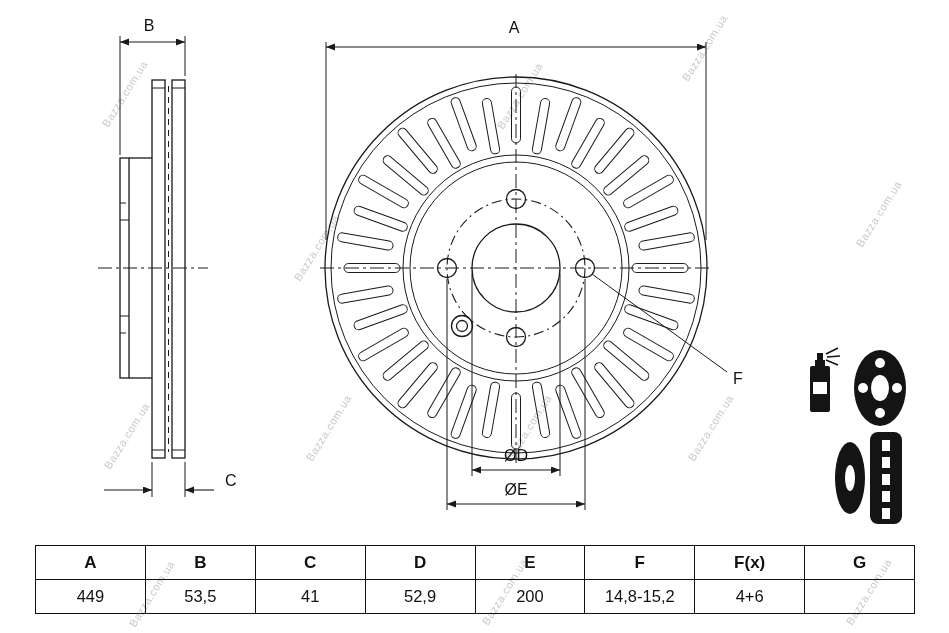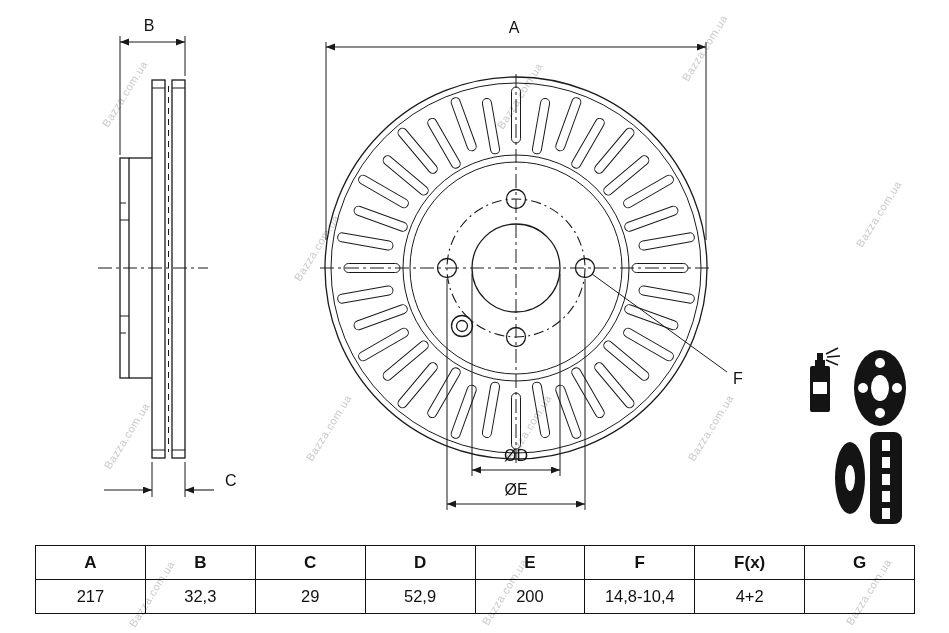--- a/index.html
+++ b/index.html
@@ -198,25 +198,25 @@
       <td>A</td>
       <td>B</td>
       <td>C</td>
       <td>D</td>
       <td>E</td>
       <td>F</td>
       <td>F(x)</td>
       <td>G</td>
     </tr>
     <tr>
-      <td>217</td>
-      <td>32,3</td>
-      <td>29</td>
+      <td>449</td>
+      <td>53,5</td>
+      <td>41</td>
       <td>52,9</td>
       <td>200</td>
-      <td>14,8-10,4</td>
-      <td>4+2</td>
+      <td>14,8-15,2</td>
+      <td>4+6</td>
       <td></td>
     </tr>
   </tbody>
 </table>
 
 </div>
 
 </body></html>

